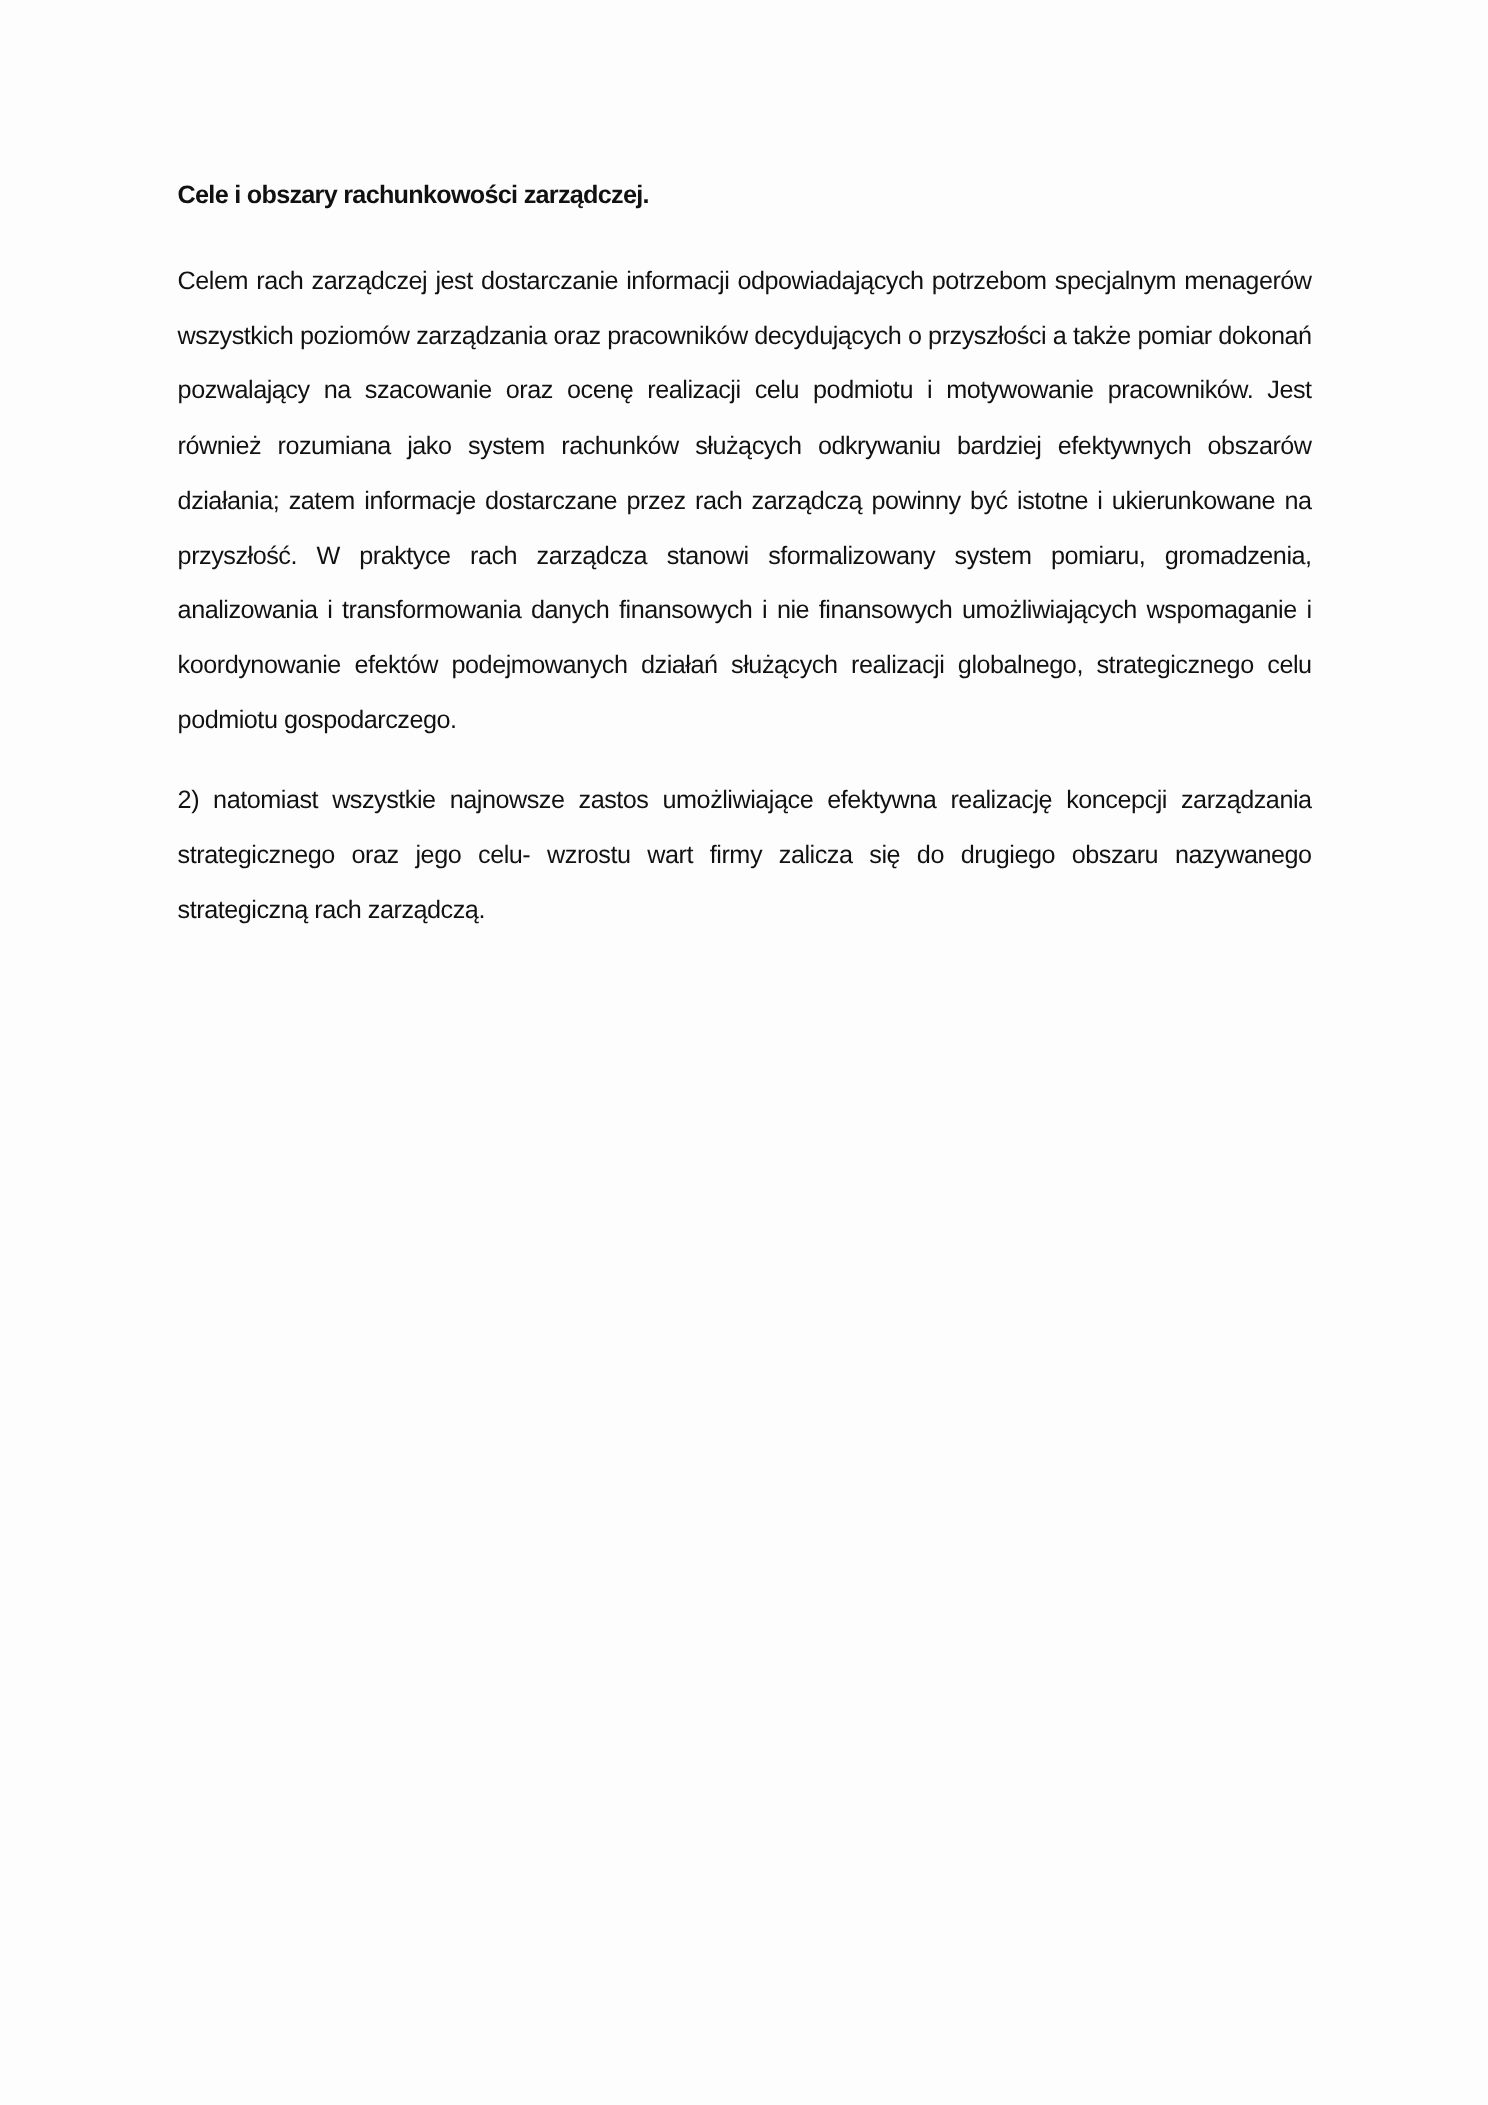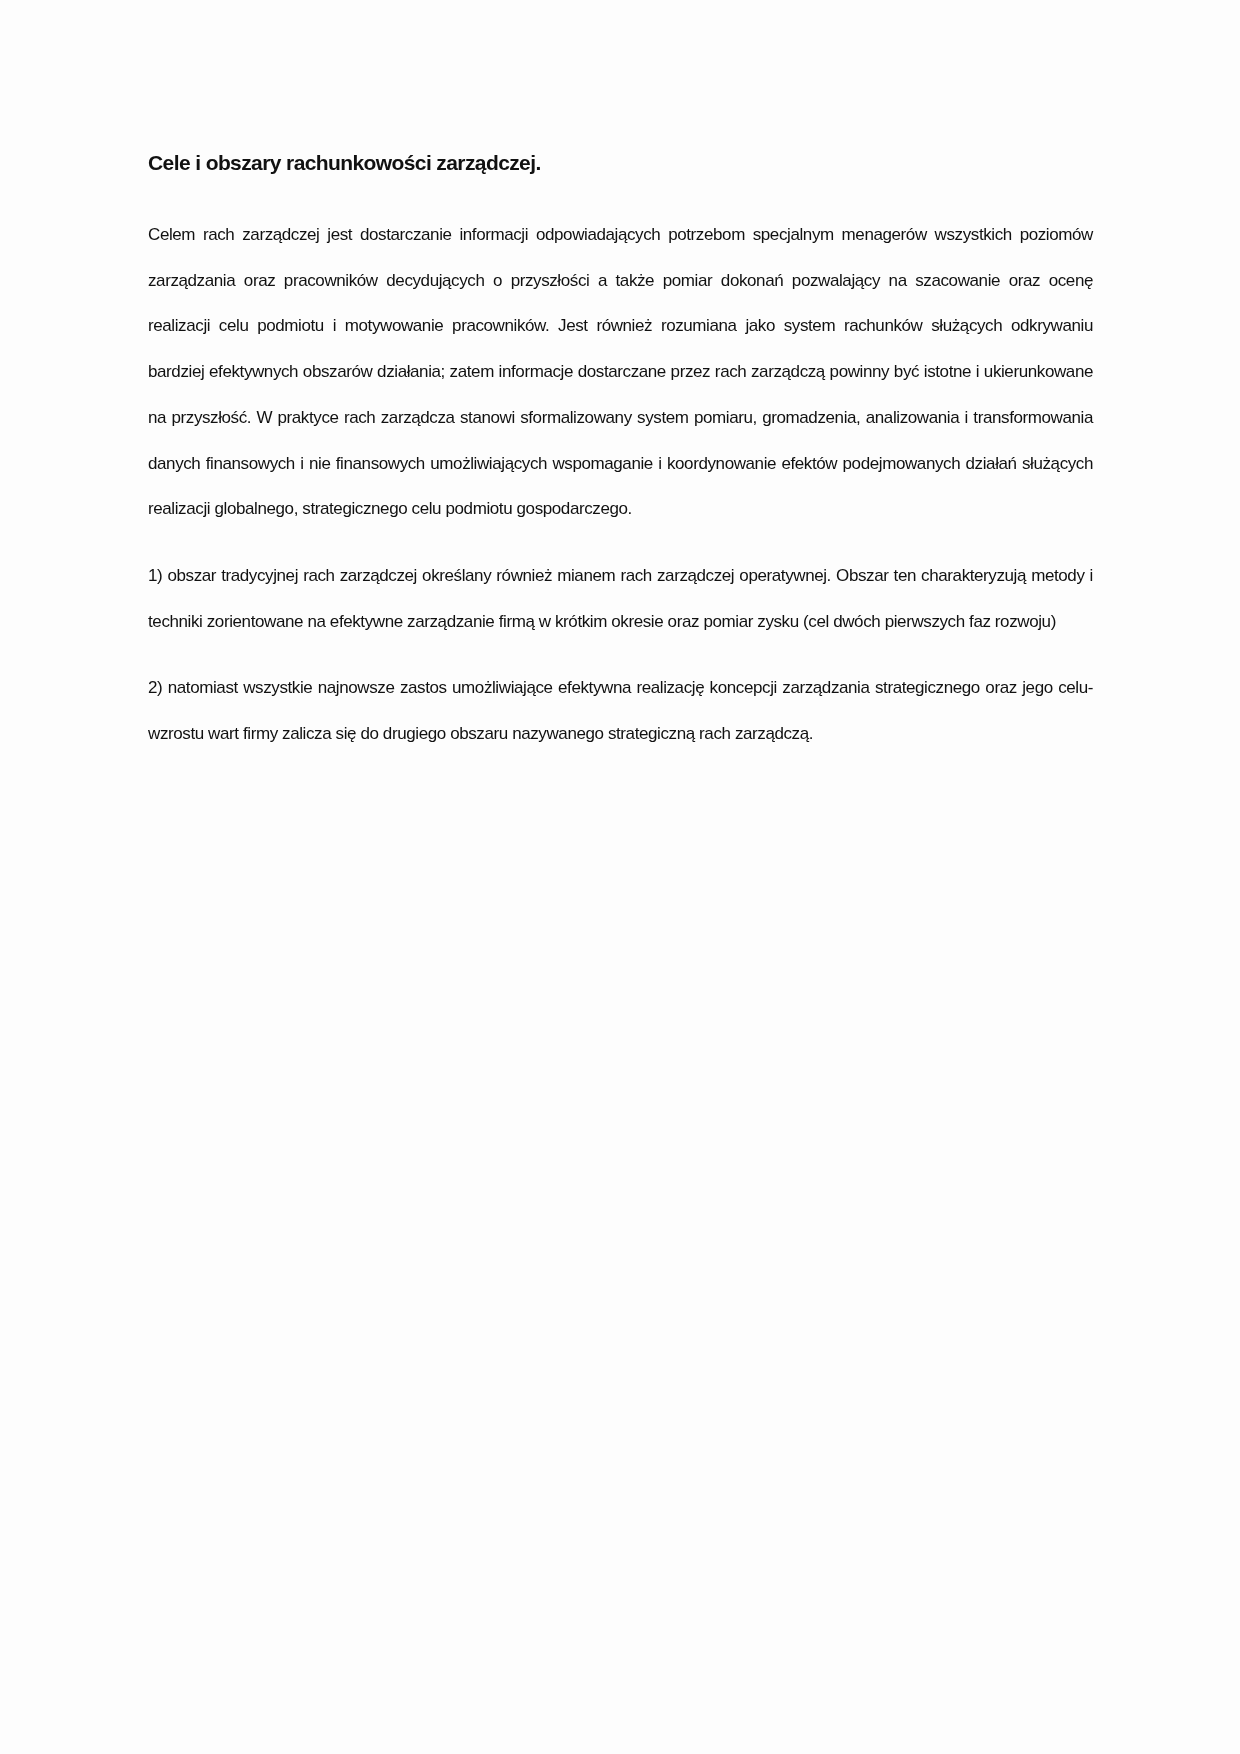--- a/index.html
+++ b/index.html
@@ -30,21 +30,21 @@
       width: 945px;
     }
     .title {
       font-size: 21px;
       font-weight: bold;
       letter-spacing: -0.6px;
       line-height: 34px;
       margin: 0 0 32px 0;
     }
     .para {
-      font-size: 17px;
+      font-size: 21px;
       line-height: 45.7px;
       text-align: justify;
       text-align-last: left;
       letter-spacing: -0.4px;
       margin: 0 0 21px 0;
       word-spacing: 0px;
     }
     .para .bold {
       font-weight: bold;
       letter-spacing: -0.6px;
@@ -53,17 +53,16 @@
 </head>
 <body>
 
 <div class="page">
   <div class="content">
     <div class="title">Cele i obszary rachunkowości zarządczej.</div>
 
     <p class="para">Celem rach zarządczej jest dostarczanie informacji odpowiadających potrzebom specjalnym menagerów wszystkich poziomów zarządzania oraz pracowników decydujących o przyszłości a także pomiar dokonań pozwalający na szacowanie oraz ocenę realizacji celu podmiotu i motywowanie pracowników. Jest również rozumiana jako system rachunków służących odkrywaniu bardziej efektywnych obszarów działania; zatem informacje dostarczane przez rach zarządczą powinny być istotne i ukierunkowane na przyszłość. W praktyce rach zarządcza stanowi sformalizowany system pomiaru, gromadzenia, analizowania i transformowania danych finansowych i nie finansowych umożliwiających wspomaganie i koordynowanie efektów podejmowanych działań służących realizacji globalnego, strategicznego celu podmiotu gospodarczego.</p>
 
 
-    <p class="para">1) obszar tradycyjnej rach zarządczej określany również mianem rach zarządczej operatywnej. Obszar ten charakteryzują metody i techniki zorientowane na efektywne zarządzanie firmą w krótkim okresie oraz pomiar zysku (cel dwóch pierwszych faz rozwoju)</p>
 
     <p class="para">2) natomiast wszystkie najnowsze zastos umożliwiające efektywna realizację koncepcji zarządzania strategicznego oraz jego celu- wzrostu wart firmy zalicza się do drugiego obszaru nazywanego strategiczną rach zarządczą.</p>
   </div>
 </div>
 
 </body></html>

